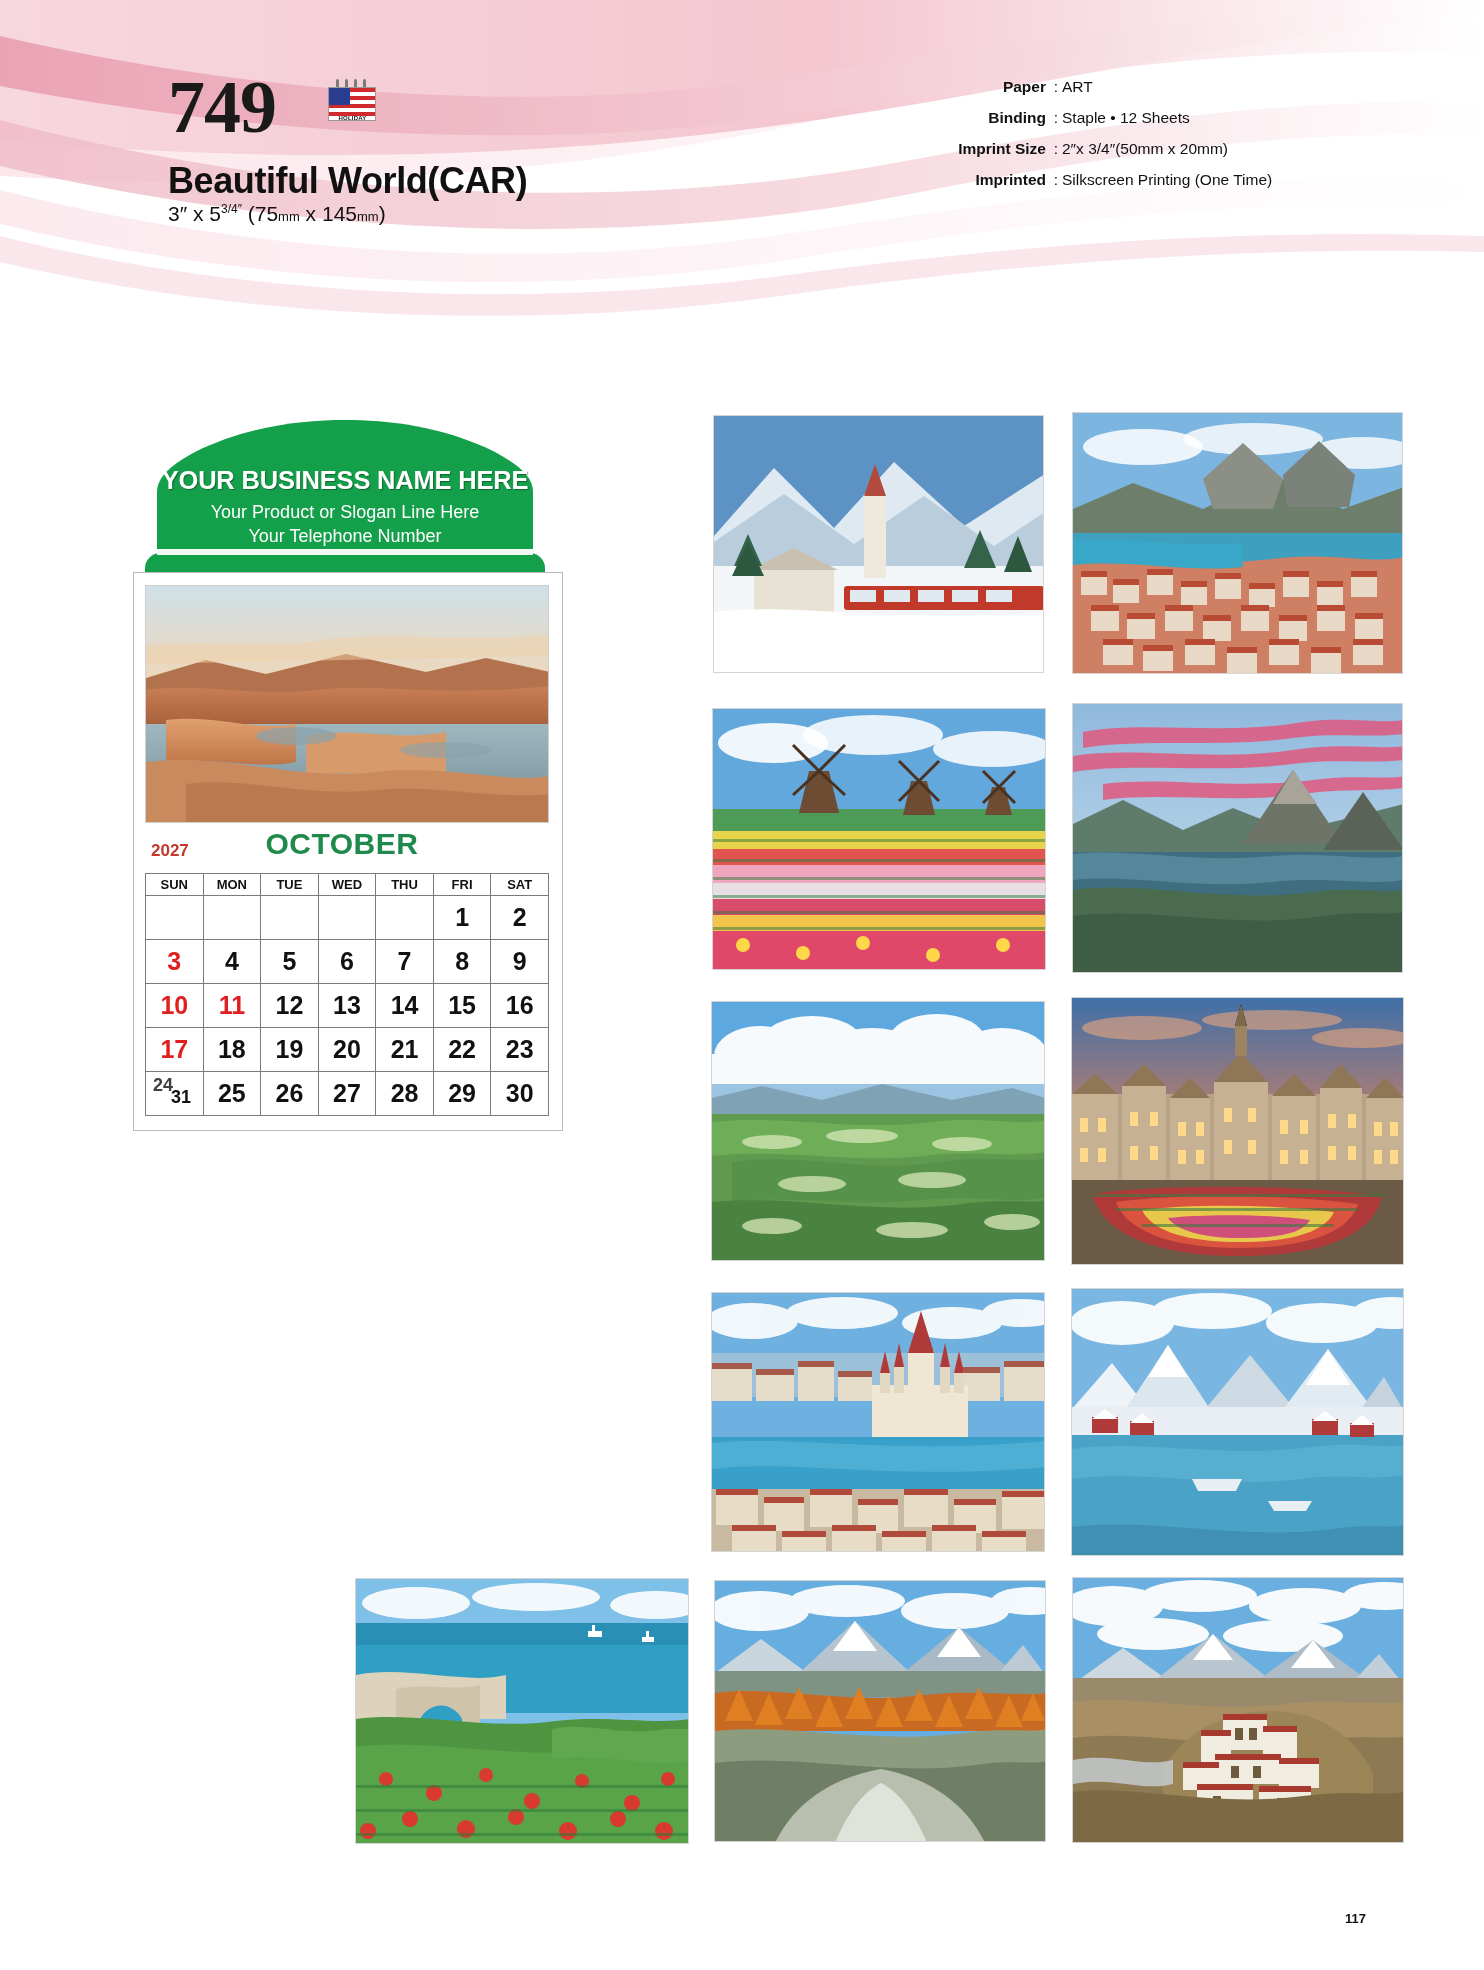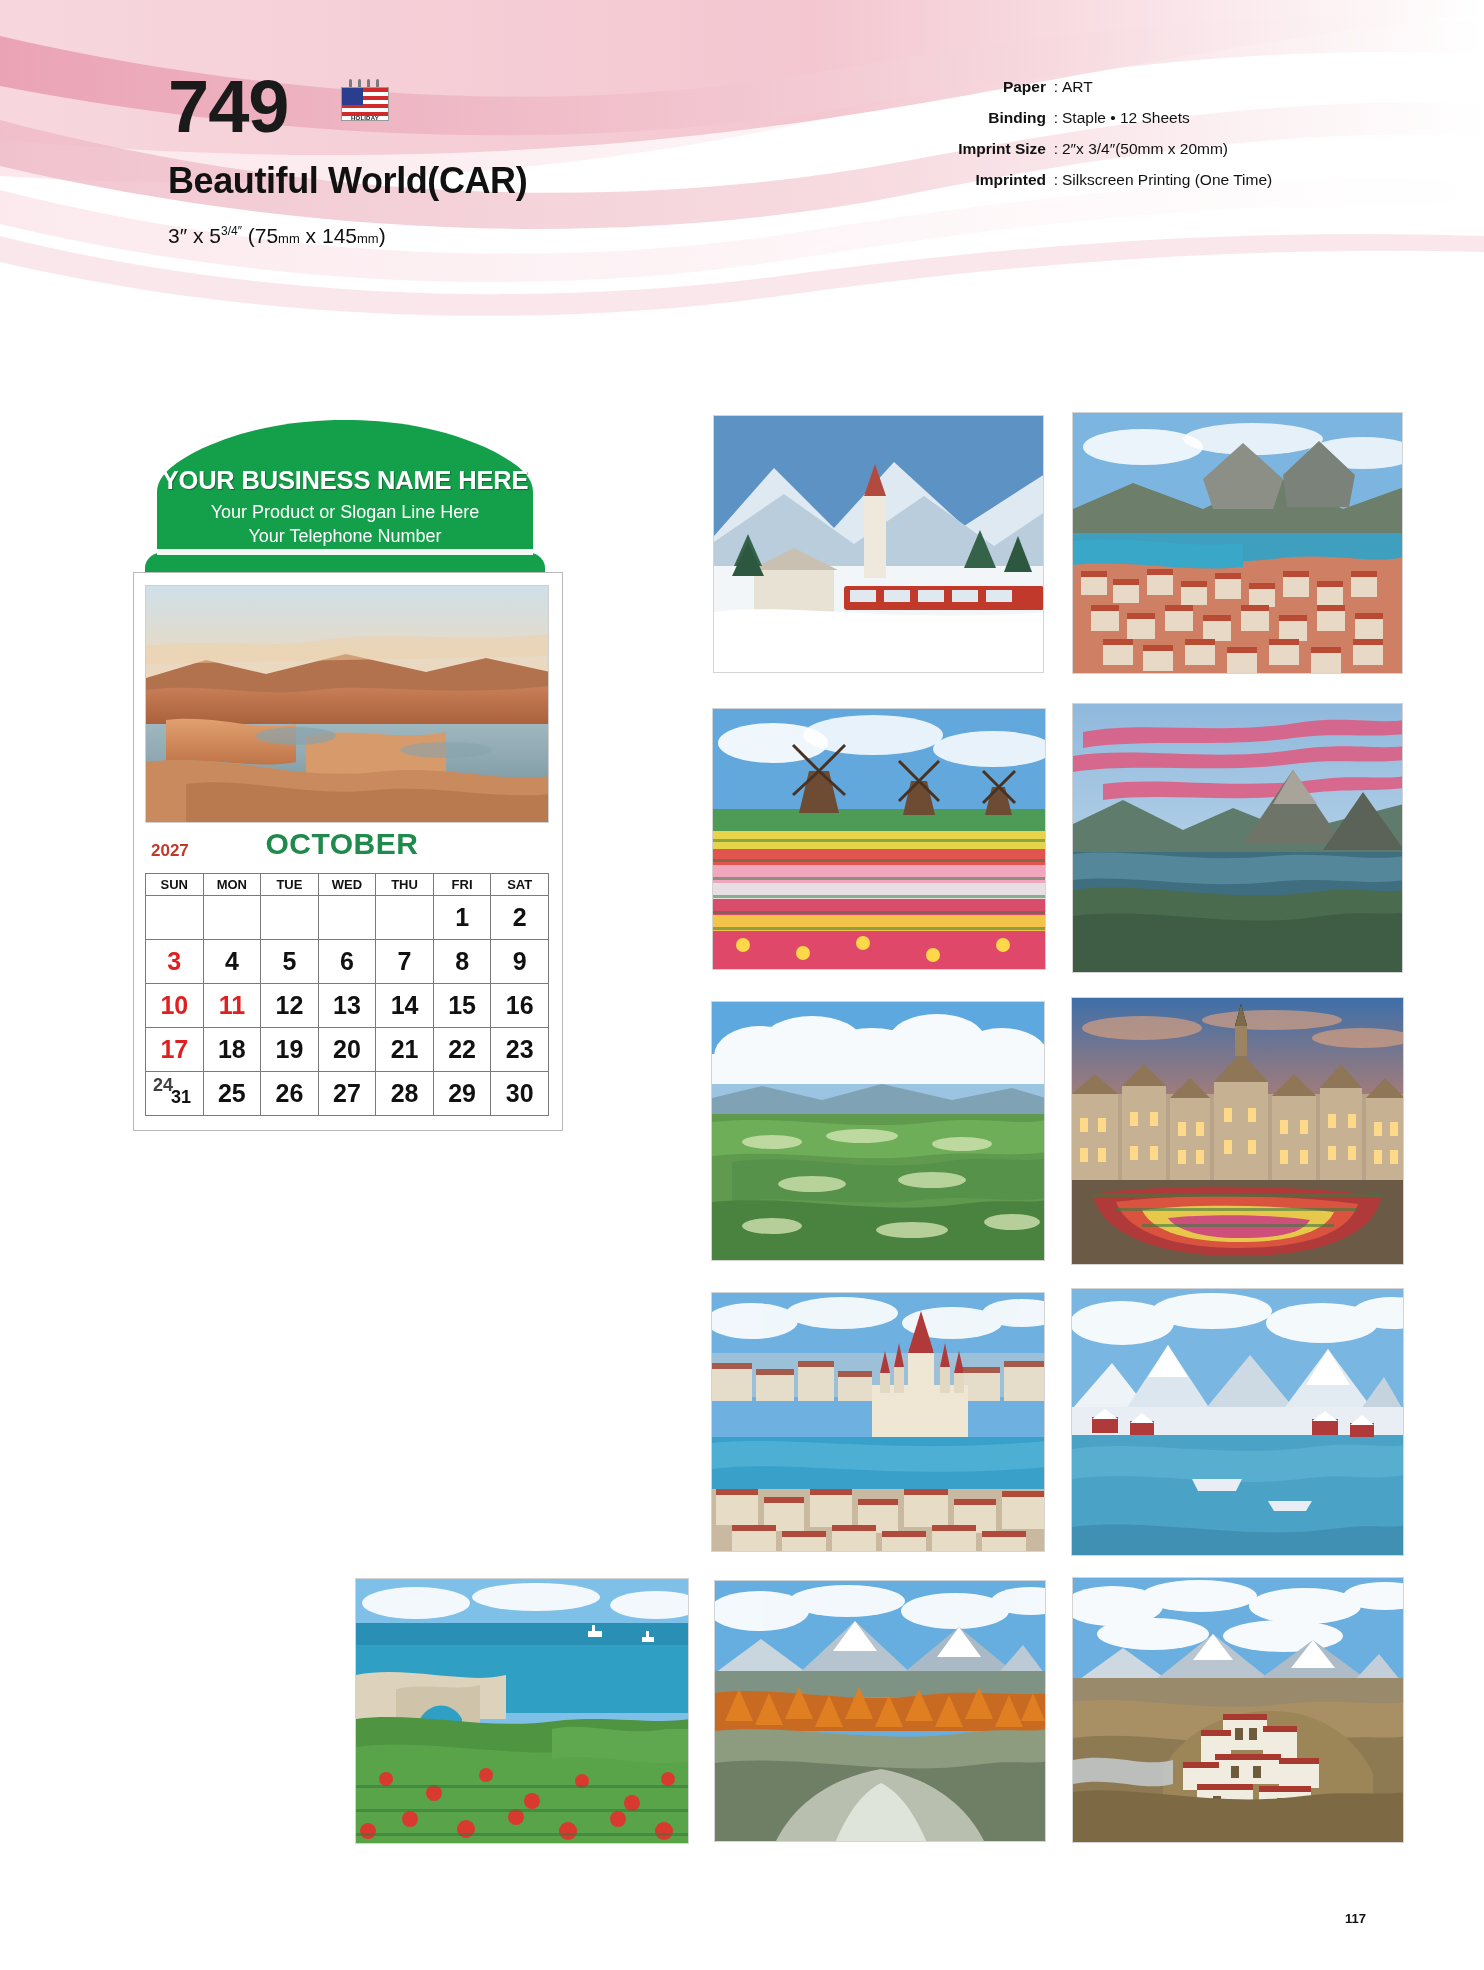--- a/index.html
+++ b/index.html
@@ -23,20 +23,21 @@
     overflow: hidden;
     pointer-events: none;
   }
 
   
   .hdr-left { position: absolute; left: 168px; top: 70px; width: 620px; }
   .prod-num {
     font-size: 74px; font-weight: bold; color: #1a1a1a;
     letter-spacing: -1px; line-height: 1; display: inline-block;
     vertical-align: middle;
+    font-family: Liberation Serif, serif;
   }
   .holiday-icon {
     display: inline-block; vertical-align: middle;
     margin-left: 44px; margin-bottom: 8px;
     width: 56px; height: 48px; position: relative;
   }
   .holiday-icon .flagbox {
     position: absolute; left: 4px; top: 8px;
     width: 48px; height: 34px; background: #fff;
     border: 1px solid #999;
@@ -62,21 +63,21 @@
     position: absolute; left: 4px; top: 36px; width: 48px;
     font-size: 6px; font-weight: bold; text-align: center; color: #222;
     letter-spacing: 0.2px;
   }
   .prod-title {
     margin-top: 16px;
     font-size: 36px; font-weight: bold; color: #111;
     letter-spacing: -0.4px;
   }
   .prod-size {
-    margin-top: 22px; font-size: 21px; color: #111;
+    font-size: 21px; color: #111;
   }
   .prod-size sup { font-size: 12px; }
   .prod-size .sm { font-size: 13px; }
 
   
   .spec {
     position: absolute; right: 120px; top: 78px;
     width: 430px;
     font-size: 15.5px; color: #111;
   }

